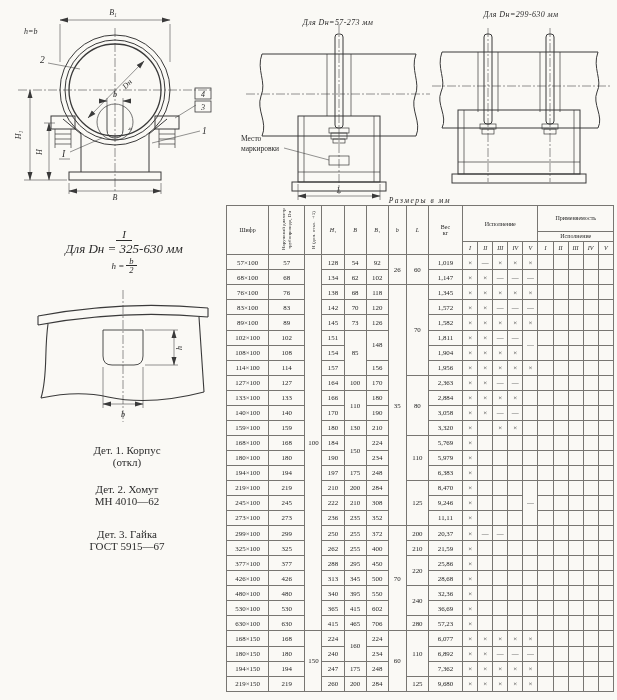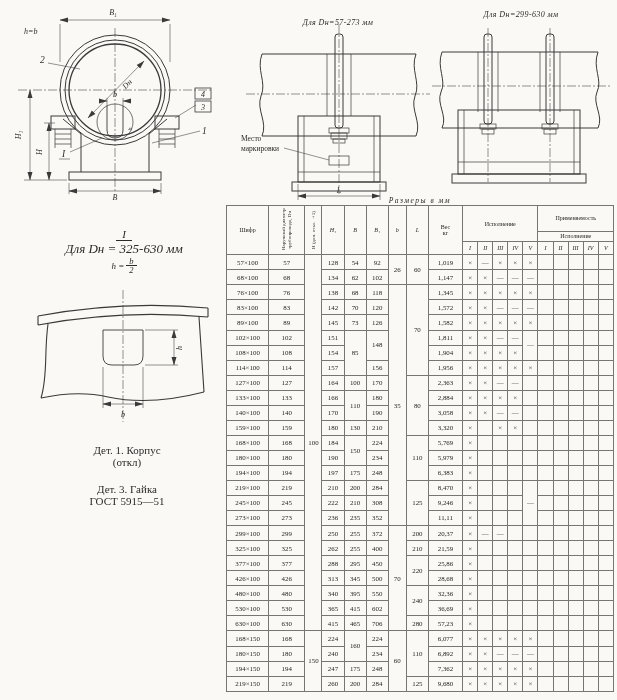--- a/index.html
+++ b/index.html
@@ -175,21 +175,22 @@
         <line x1="148" y1="50" x2="148" y2="85" marker-start="url(#as)" marker-end="url(#ae)"></line>
         <line x1="77" y1="124" x2="117" y2="124" marker-start="url(#as)" marker-end="url(#ae)"></line>
       </g>
       <text class="it t8" text-anchor="middle" transform="rotate(-90 156 68)" x="156" y="68">h</text>
       <text class="it t8" text-anchor="middle" x="97" y="137">b</text>
     </svg>
   </div>
 
   <div class="abs notes" style="left:52px;top:444px;width:150px;">
     <p><span>Дет. 1. Корпус</span><br><span>(откл)</span></p>
-    <p style="margin-bottom:7px"><span>Дет. 3. Гайка</span><br><span>ГОСТ 5915—51</span></p>
+    <p style="margin-bottom:21px"><span>Дет. 2. Хомут</span><br><span>МН 4010—62</span></p>
+    <p style="margin-bottom:7px"><span>Дет. 3. Гайка</span><br><span>ГОСТ 5915—67</span></p>
   </div>
 
   <div class="abs" style="left:226px;top:196px;width:388px;">
     <div class="tbl-caption">Размеры в мм</div>
     <table class="dim">
       <colgroup>
         <col style="width:42px">
           <col style="width:36px">
           <col style="width:17px">
           <col style="width:22px">

